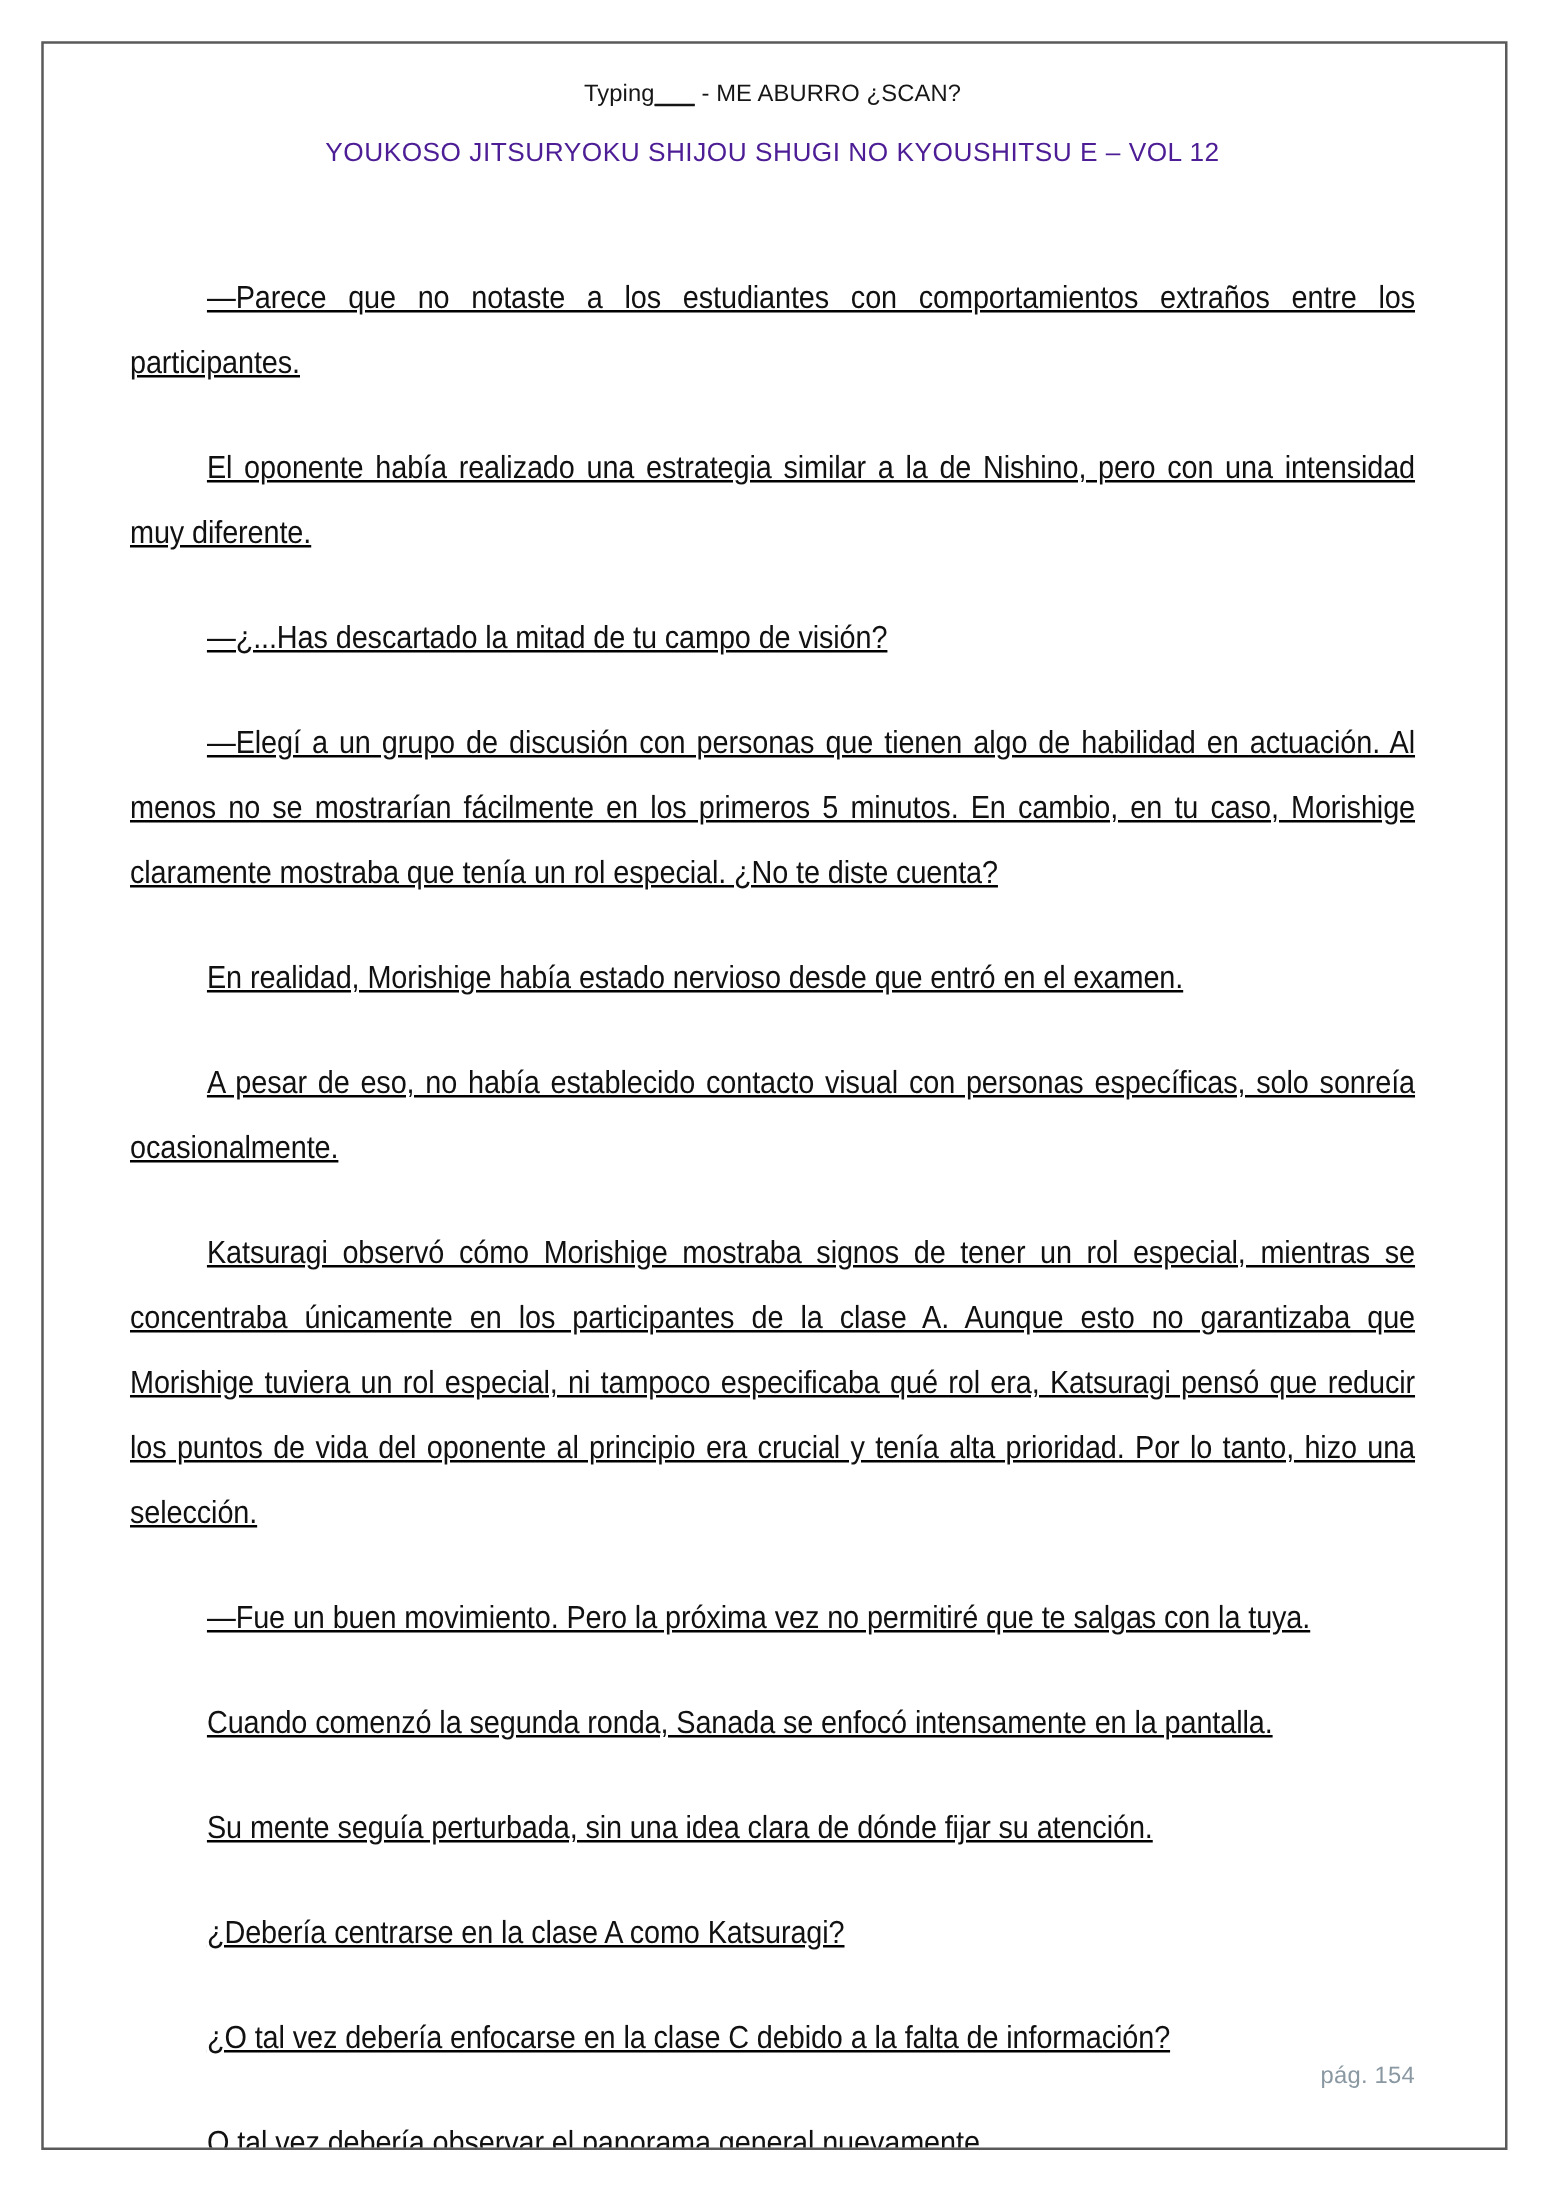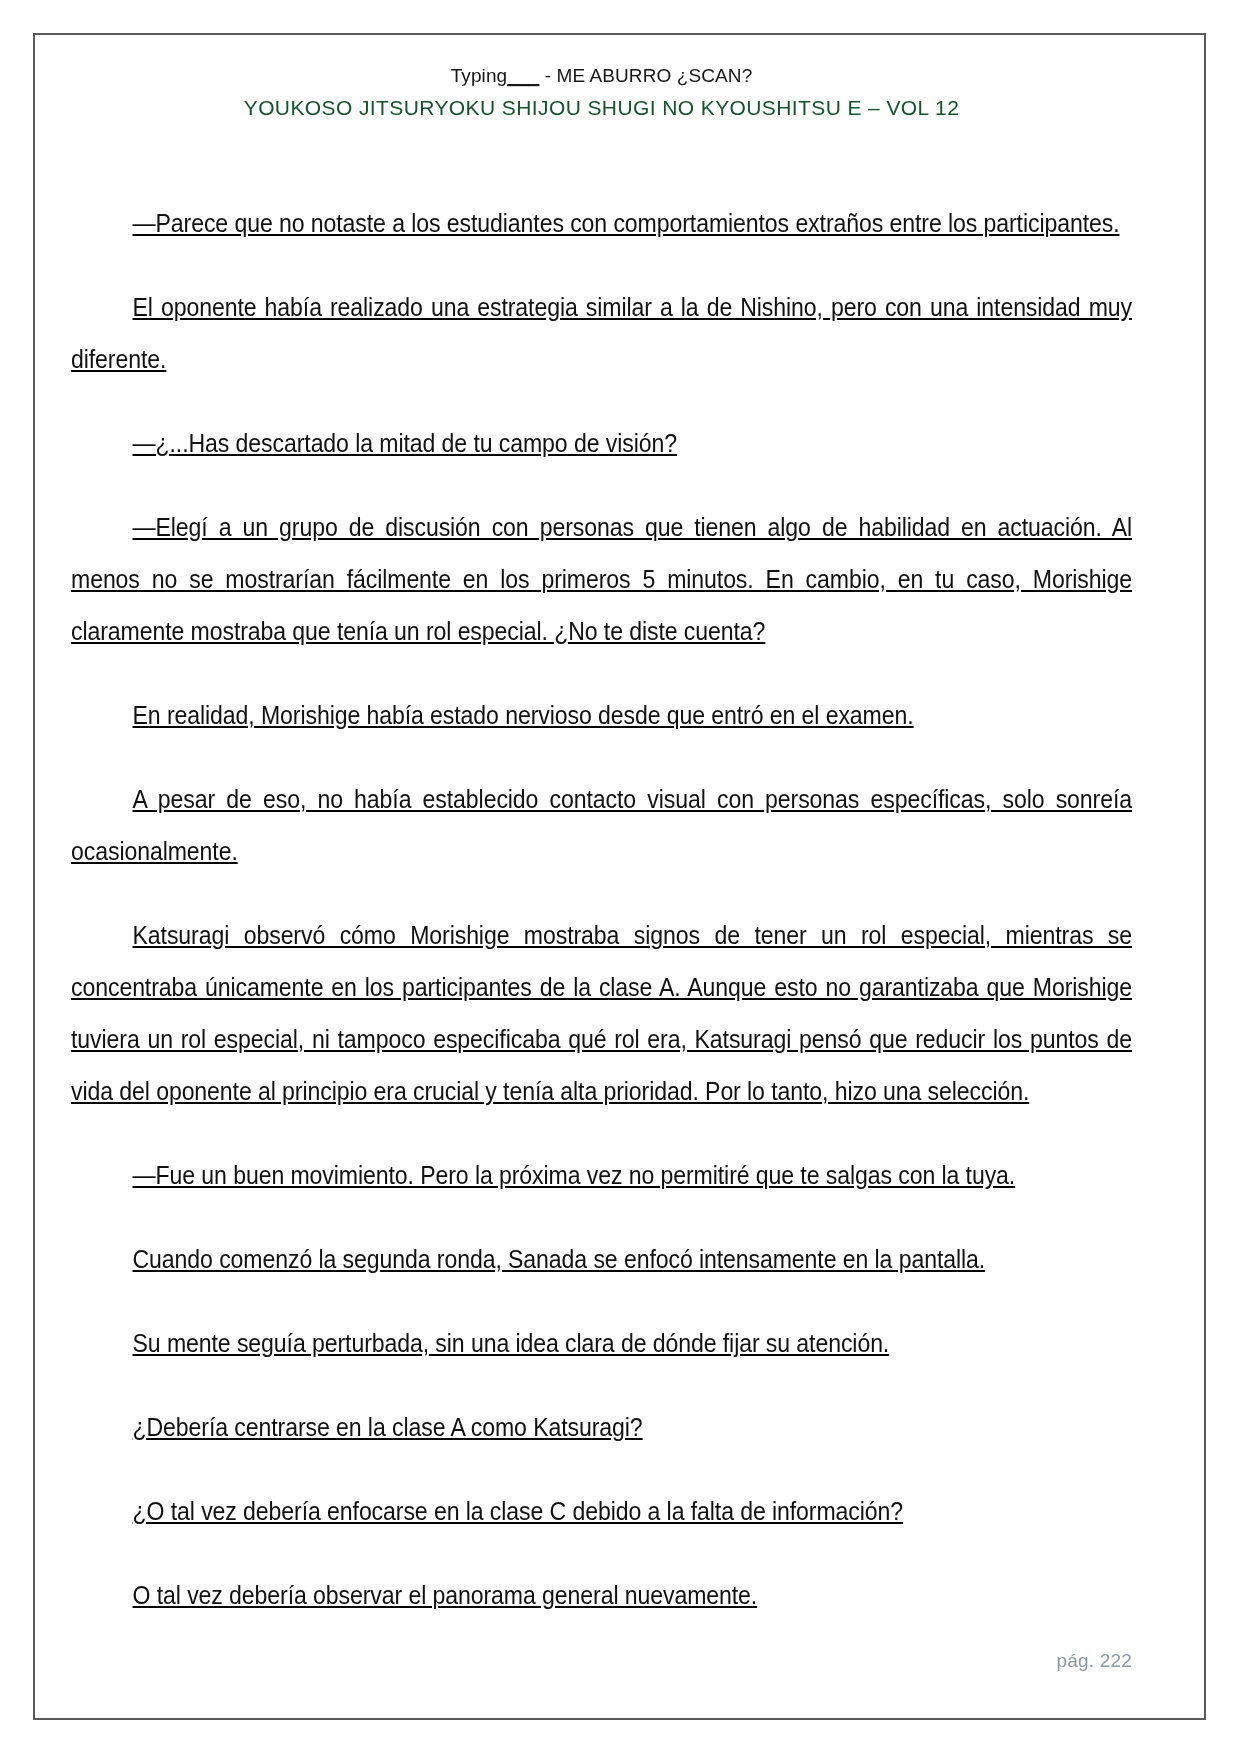--- a/index.html
+++ b/index.html
@@ -25,21 +25,21 @@
     background: #ffffff;
     overflow: hidden;
   }
 
   .content {
     position: absolute;
     left: 0;
     top: 0;
     right: 0;
     bottom: 0;
-    padding: 28px 72px 0 36px;
+    padding: 28px 72px 0 69px;
     box-sizing: border-box;
   }
 
   
   .header-block {
     text-align: center;
     margin-bottom: 0;
   }
   .header-line1 {
     font-family: "Liberation Sans", sans-serif;
@@ -50,24 +50,24 @@
     white-space: pre;
   }
   .header-line1 .ul {
     text-decoration: underline;
     text-decoration-thickness: 1.5px;
     text-underline-offset: 2px;
   }
   .header-line2 {
     font-family: "Liberation Sans", sans-serif;
     font-size: 21px;
-    color: #14532d;
+    color: #4c1d95;
     letter-spacing: 0.4px;
     line-height: 31px;
-    margin-top: 3px;
+    margin-top: 18px;
   }
 
   
   .body-area {
     margin-top: 74px;
     font-family: "Liberation Sans Narrow", "Liberation Sans", sans-serif;
     font-stretch: condensed;
     text-decoration: underline;
   }
 
@@ -125,16 +125,16 @@
       <p class="para">A pesar de eso, no había establecido contacto visual con personas específicas, solo sonreía ocasionalmente.</p>
       <p class="para">Katsuragi observó cómo Morishige mostraba signos de tener un rol especial, mientras se concentraba únicamente en los participantes de la clase A. Aunque esto no garantizaba que Morishige tuviera un rol especial, ni tampoco especificaba qué rol era, Katsuragi pensó que reducir los puntos de vida del oponente al principio era crucial y tenía alta prioridad. Por lo tanto, hizo una selección.</p>
       <p class="para">—Fue un buen movimiento. Pero la próxima vez no permitiré que te salgas con la tuya.</p>
       <p class="para short">Cuando comenzó la segunda ronda, Sanada se enfocó intensamente en la pantalla.</p>
       <p class="para short">Su mente seguía perturbada, sin una idea clara de dónde fijar su atención.</p>
       <p class="para short">¿Debería centrarse en la clase A como Katsuragi?</p>
       <p class="para short">¿O tal vez debería enfocarse en la clase C debido a la falta de información?</p>
       <p class="para short">O tal vez debería observar el panorama general nuevamente.</p>
     </div>
 
-    <div class="footer">pág. 222</div>
+    <div class="footer">pág. 154</div>
 
   </div>
 </div>
 
 </body></html>

